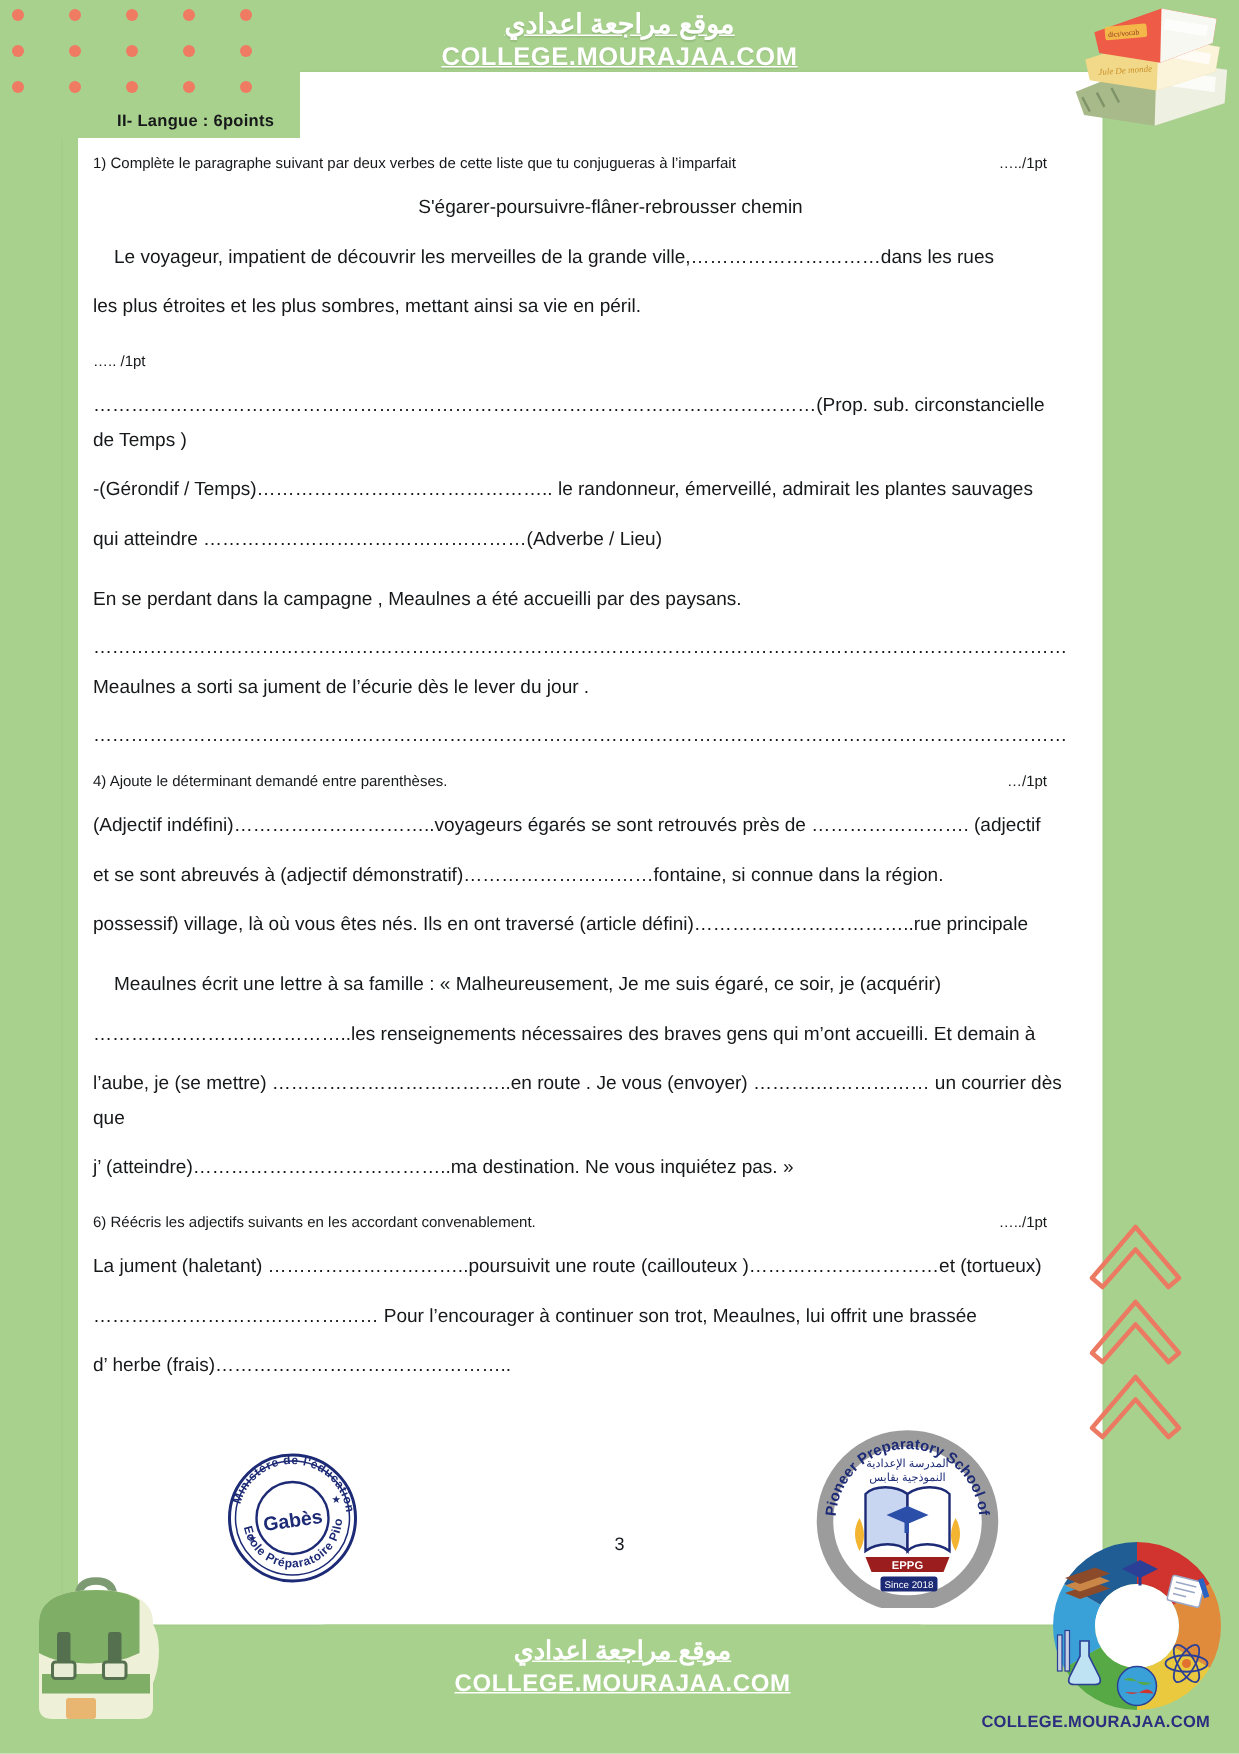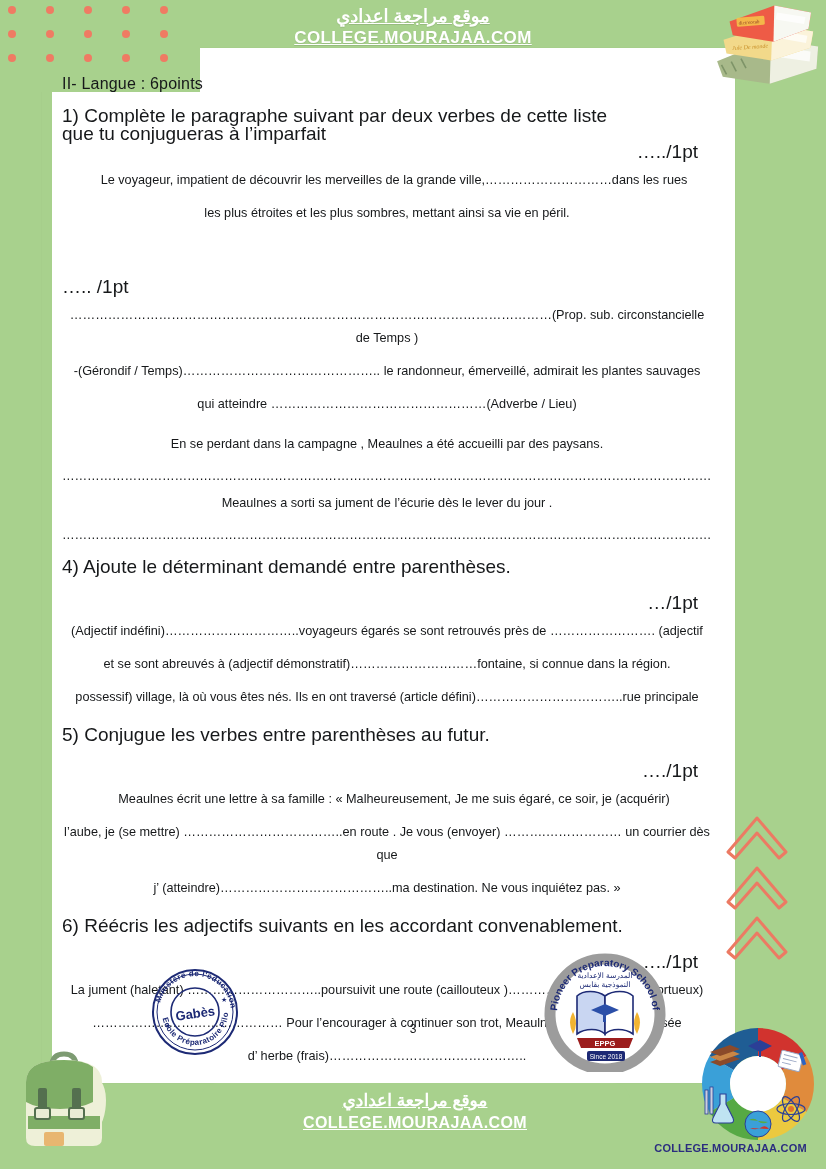--- a/index.html
+++ b/index.html
@@ -52,30 +52,30 @@
     background:#a8d18d;z-index:3;border-radius:6px 0 0 0;
   }
 
   
   .doc{
     position:absolute;left:62px;top:60px;width:650px;
     z-index:4;color:#16181a;
   }
   .doc *{box-sizing:border-box;}
   .sec-title{
-    font-size:16px;font-weight:normal;margin:15px 0 14px 0;letter-spacing:.2px;
+    font-size:11px;font-weight:bold;margin:15px 0 14px 16px;letter-spacing:.2px;
   }
   .q{
-    font-size:19px;line-height:18px;margin:0 0 8px 0;
+    font-size:10px;line-height:18px;margin:0 0 8px 0;
     display:flex;justify-content:space-between;gap:12px;
   }
   .q .q-text{flex:1 1 auto;}
-  .q .q-pts{flex:0 0 auto;white-space:nowrap;padding-right:14px;margin-top:36px;}
+  .q .q-pts{flex:0 0 auto;white-space:nowrap;padding-right:14px;}
   .para{
-    font-size:12.7px;line-height:23px;margin:0 0 10px 0;text-align:center;
+    font-size:12.7px;line-height:23px;margin:0 0 10px 0;text-align:left;
   }
   .para.center{text-align:center;padding-left:40px;}
   .para.indent{text-indent:14px;}
   .gap{height:7px;}
   .rule{
     font-size:12.7px;line-height:20px;letter-spacing:-.2px;
     color:#16181a;margin:0 0 6px 0;overflow:hidden;white-space:nowrap;
   }
 
   
@@ -176,20 +176,21 @@
 
 <div class="doc">
 
   <div class="sec-title">II- Langue : 6points</div>
 
   <div>
     <div class="q">
       <span class="q-text">1) Complète le paragraphe suivant  par deux verbes de cette liste  que tu conjugueras  à l’imparfait</span>
       <span class="q-pts">…../1pt</span>
     </div>
+    <div class="para center">S'égarer-poursuivre-flâner-rebrousser chemin</div>
     <div class="para indent">Le voyageur, impatient de découvrir les merveilles de la grande ville,…………………………dans les rues</div>
     <div class="para">les plus étroites et les plus sombres, mettant ainsi sa vie en péril.</div>
   </div>
 
   <div class="gap"></div>
 
   <div>
     <div class="q">
       <span class="q-pts">…..  /1pt</span>
     </div>
@@ -215,25 +216,22 @@
       <span class="q-pts">…/1pt</span>
     </div>
     <div class="para">(Adjectif indéfini)…………………………..voyageurs égarés se sont retrouvés près de ……………………. (adjectif</div>
     <div class="para">et se sont abreuvés à (adjectif démonstratif)…………………………fontaine, si connue dans la région.</div>
     <div class="para">possessif) village, là où vous êtes nés. Ils en ont traversé (article défini)……………………………..rue principale</div>
   </div>
 
   <div class="gap"></div>
 
   <div>
-    <div class="q">
-      <span class="q-text">5) Conjugue les verbes entre parenthèses au futur.</span>
-      <span class="q-pts">…./1pt</span>
-    </div>
     <div class="para indent">Meaulnes écrit une lettre à sa famille : « Malheureusement, Je me suis égaré, ce soir, je (acquérir)</div>
+    <div class="para">…………………………………..les renseignements nécessaires des braves gens  qui m’ont accueilli. Et demain à</div>
     <div class="para">l’aube, je (se mettre) ………………………………..en route . Je vous (envoyer) ……….……………… un courrier dès que</div>
     <div class="para">j’ (atteindre)…………………………………..ma destination. Ne vous inquiétez pas. »</div>
   </div>
 
   <div class="gap"></div>
 
   <div>
     <div class="q">
       <span class="q-text">6) Réécris les adjectifs suivants en les accordant convenablement.</span>
       <span class="q-pts">…../1pt</span>

